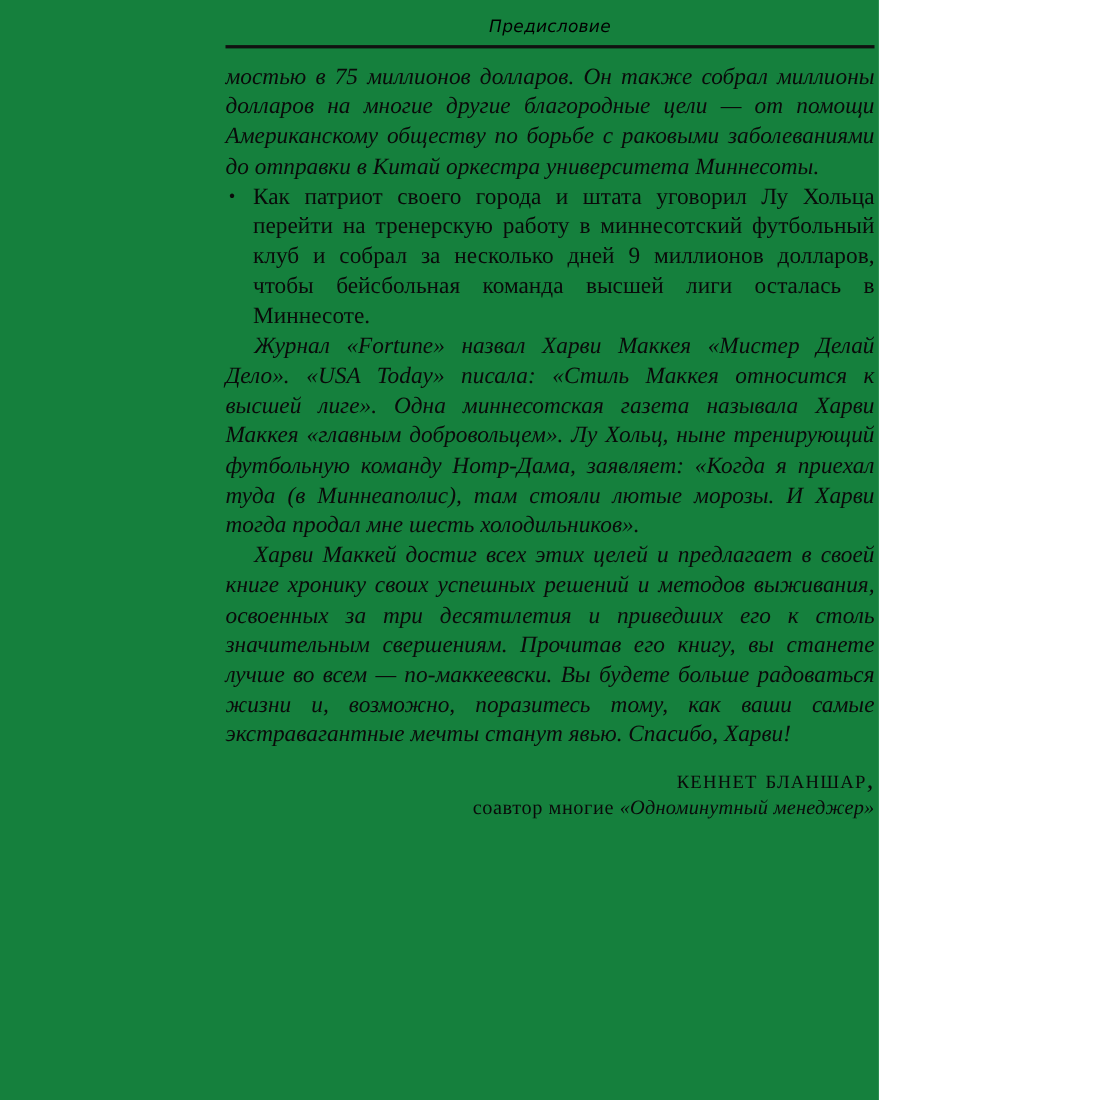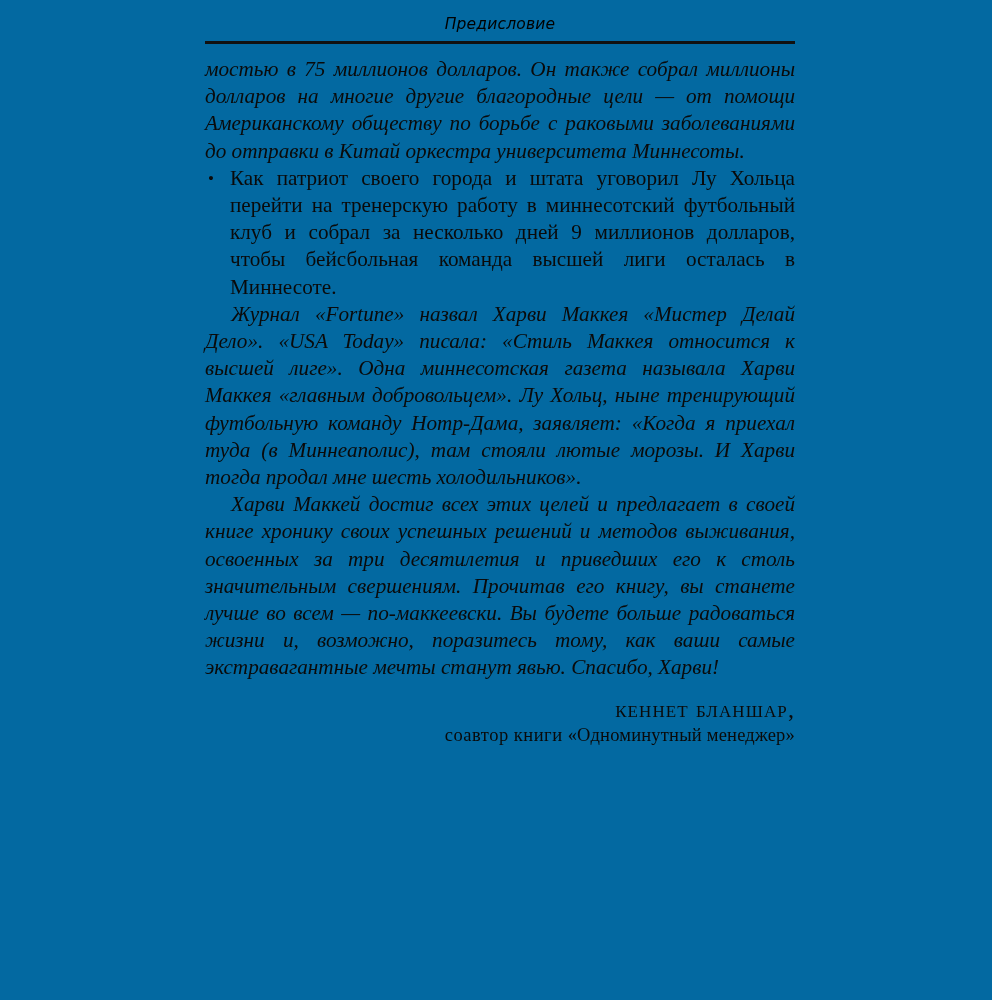--- a/index.html
+++ b/index.html
@@ -4,23 +4,23 @@
 <title>Предисловие</title>
 <style>
   html, body {
     margin: 0;
     padding: 0;
     background: #ffffff;
   }
 
   .page {
     position: relative;
-    width: 992px;
+    width: 799px;
     height: 1000px;
-    background: #0369a1;
+    background: #15803d;
     overflow: hidden;
     box-sizing: border-box;
   }
 
   .content-column {
     position: absolute;
     left: 205px;
     top: 14px;
     width: 590px;
   }
@@ -108,20 +108,21 @@
     text-transform: lowercase;
   }
 
   .sig-role {
     font-size: 18.5px;
     line-height: 26px;
     letter-spacing: 0.5px;
   }
 
   .sig-role .book-title {
+    font-style: italic;
     letter-spacing: 0.2px;
   }
 </style>
 </head>
 <body>
 
 <div class="page">
   <div class="content-column">
 
     <div class="running-head">Предисловие</div>
@@ -137,19 +138,19 @@
       </ul>
 
       <p class="para">Журнал «Fortune» назвал Харви Маккея «Мистер Делай Дело». «USA Today» писала: «Стиль Маккея относится к высшей лиге». Одна миннесотская газета называла Харви Маккея «главным добровольцем». Лу Хольц, ныне тренирующий футбольную команду Нотр-Дама, заявляет: «Когда я приехал туда (в Миннеаполис), там стояли лютые морозы. И Харви тогда продал мне шесть холодильников».</p>
 
 
       <p class="para">Харви Маккей достиг всех этих целей и предлагает в своей книге хронику своих успешных решений и методов выживания, освоенных за три десятилетия и приведших его к столь значительным свершениям. Прочитав его книгу, вы станете лучше во всем — по-маккеевски. Вы будете больше радоваться жизни и, возможно, поразитесь тому, как ваши самые экстравагантные мечты станут явью. Спасибо, Харви!</p>
 
       <div class="signature">
         <div class="sig-name">Кеннет Бланшар,</div>
         <div class="sig-role">
-          <span>соавтор книги </span><span class="book-title">«Одноминутный менеджер»</span>
+          <span>соавтор многие </span><span class="book-title">«Одноминутный менеджер»</span>
         </div>
       </div>
 
     </div>
   </div>
 </div>
 
 </body></html>

